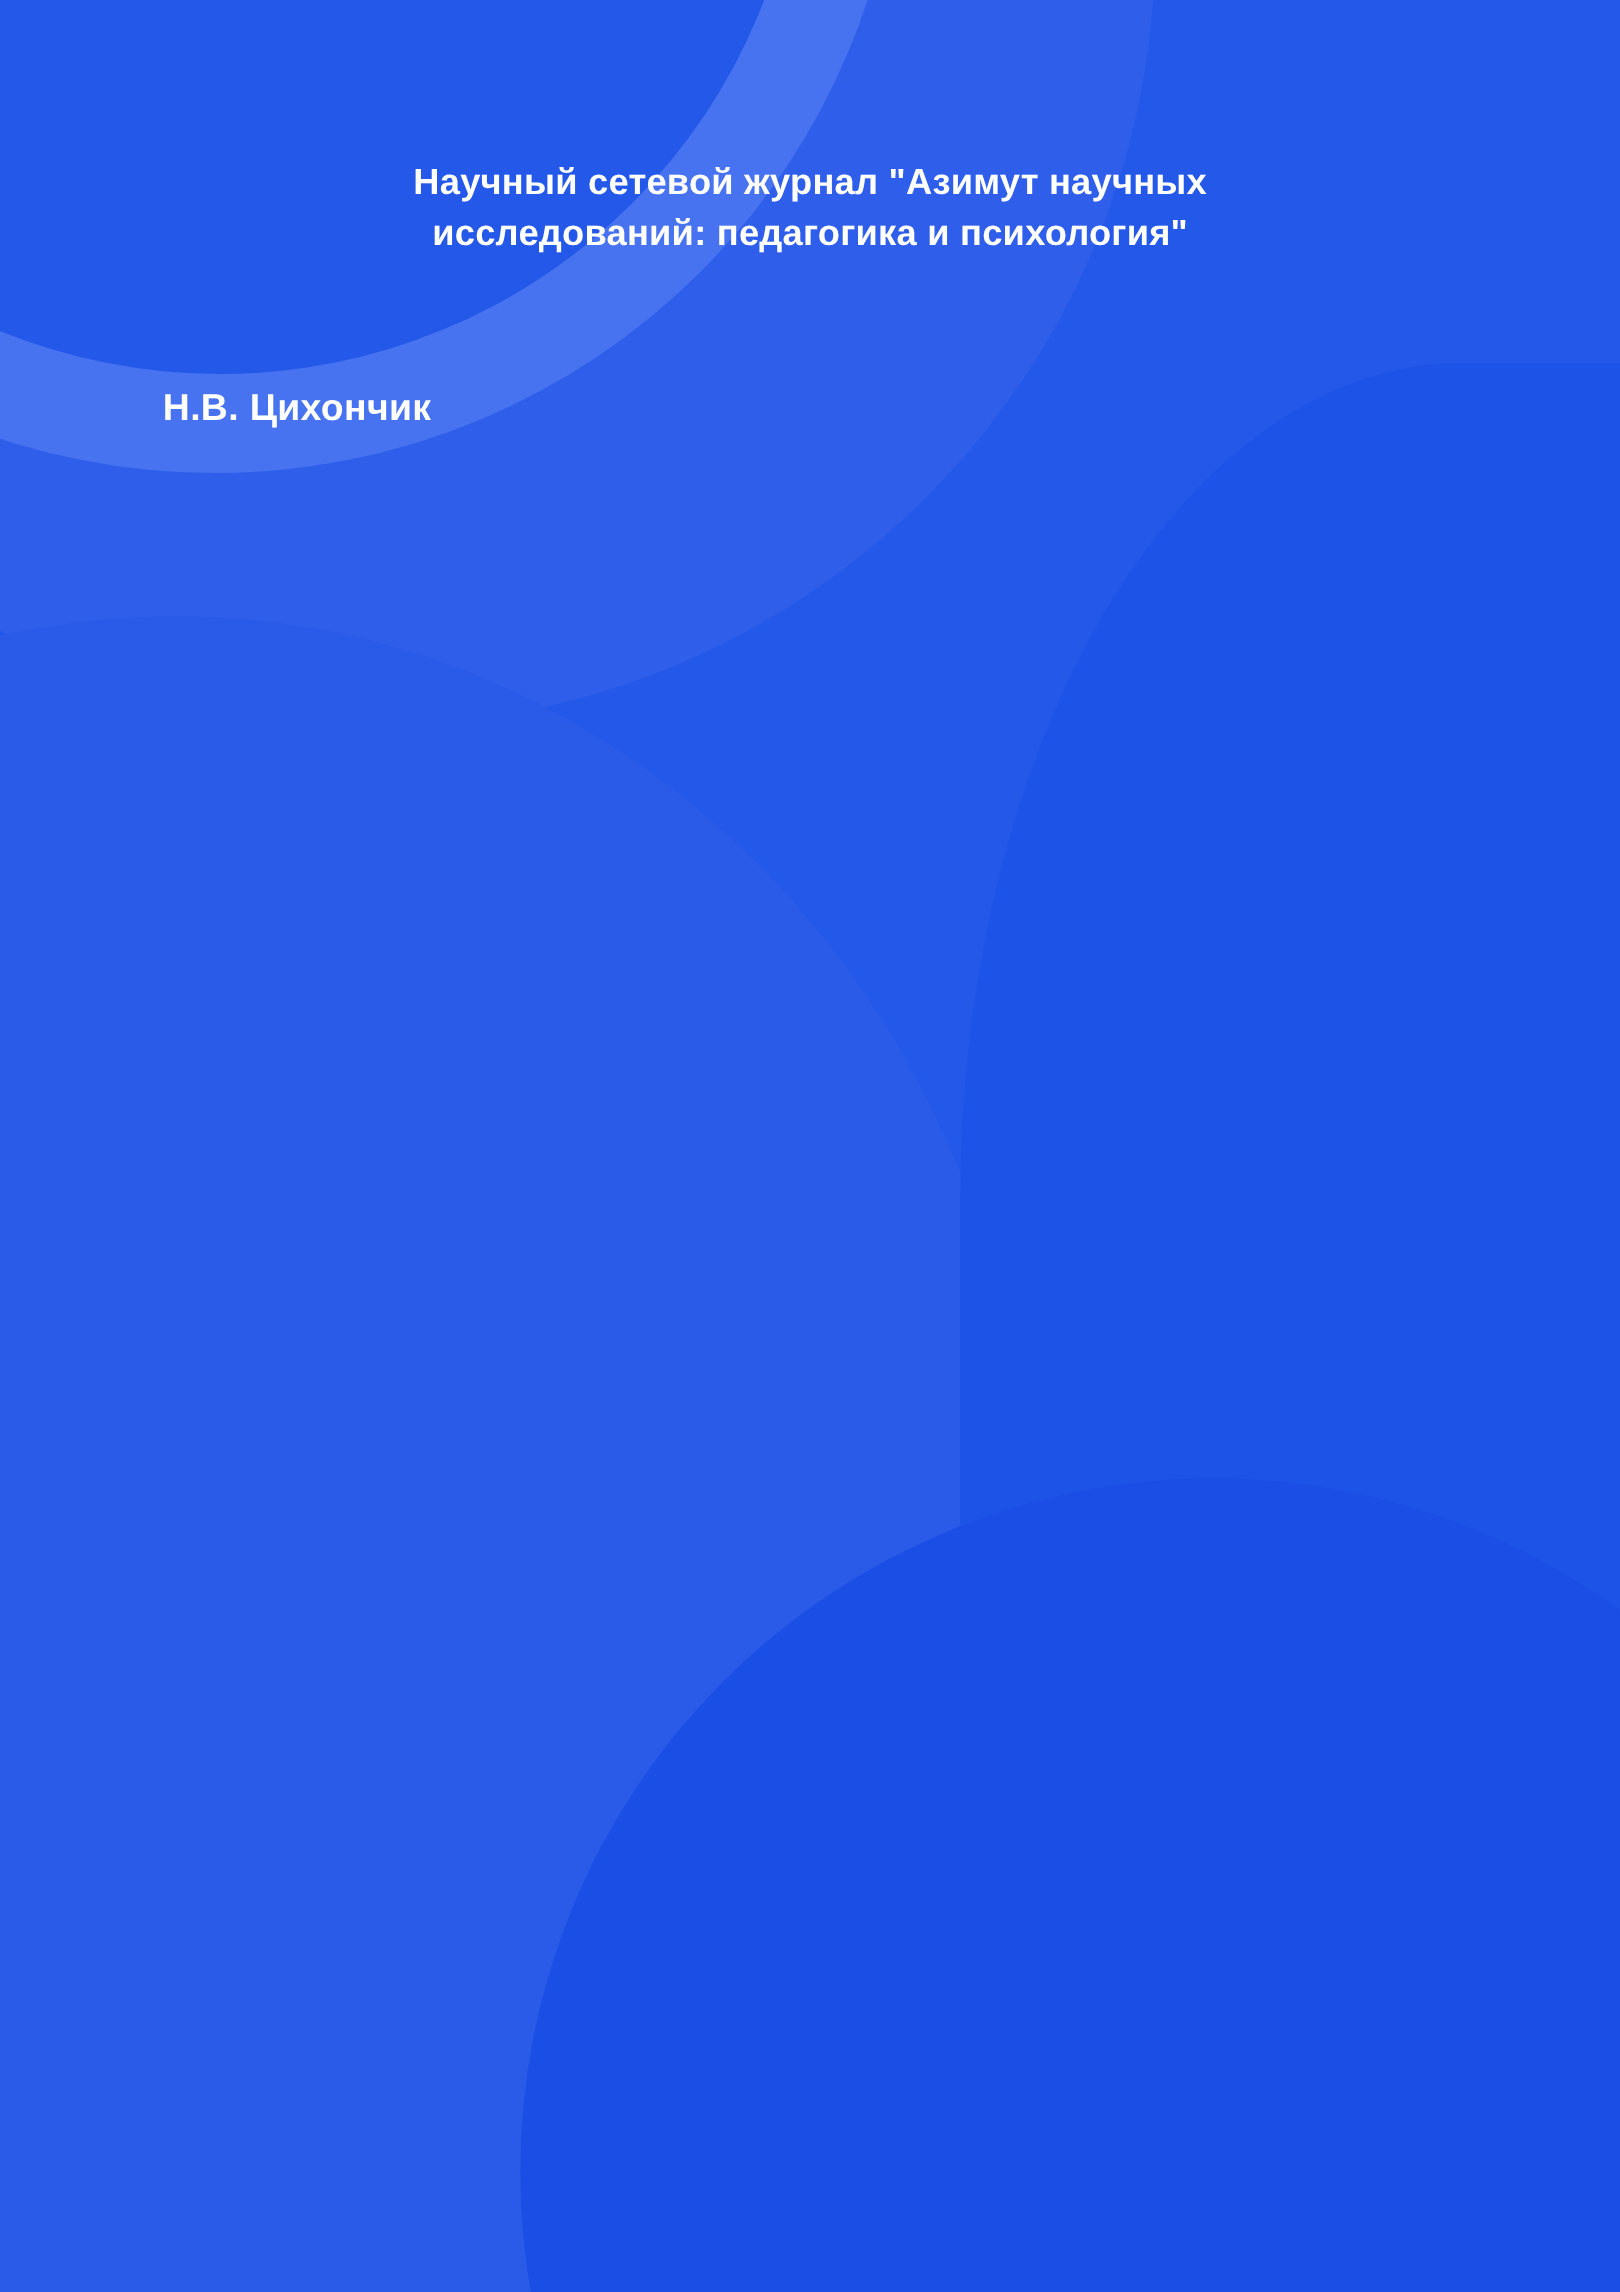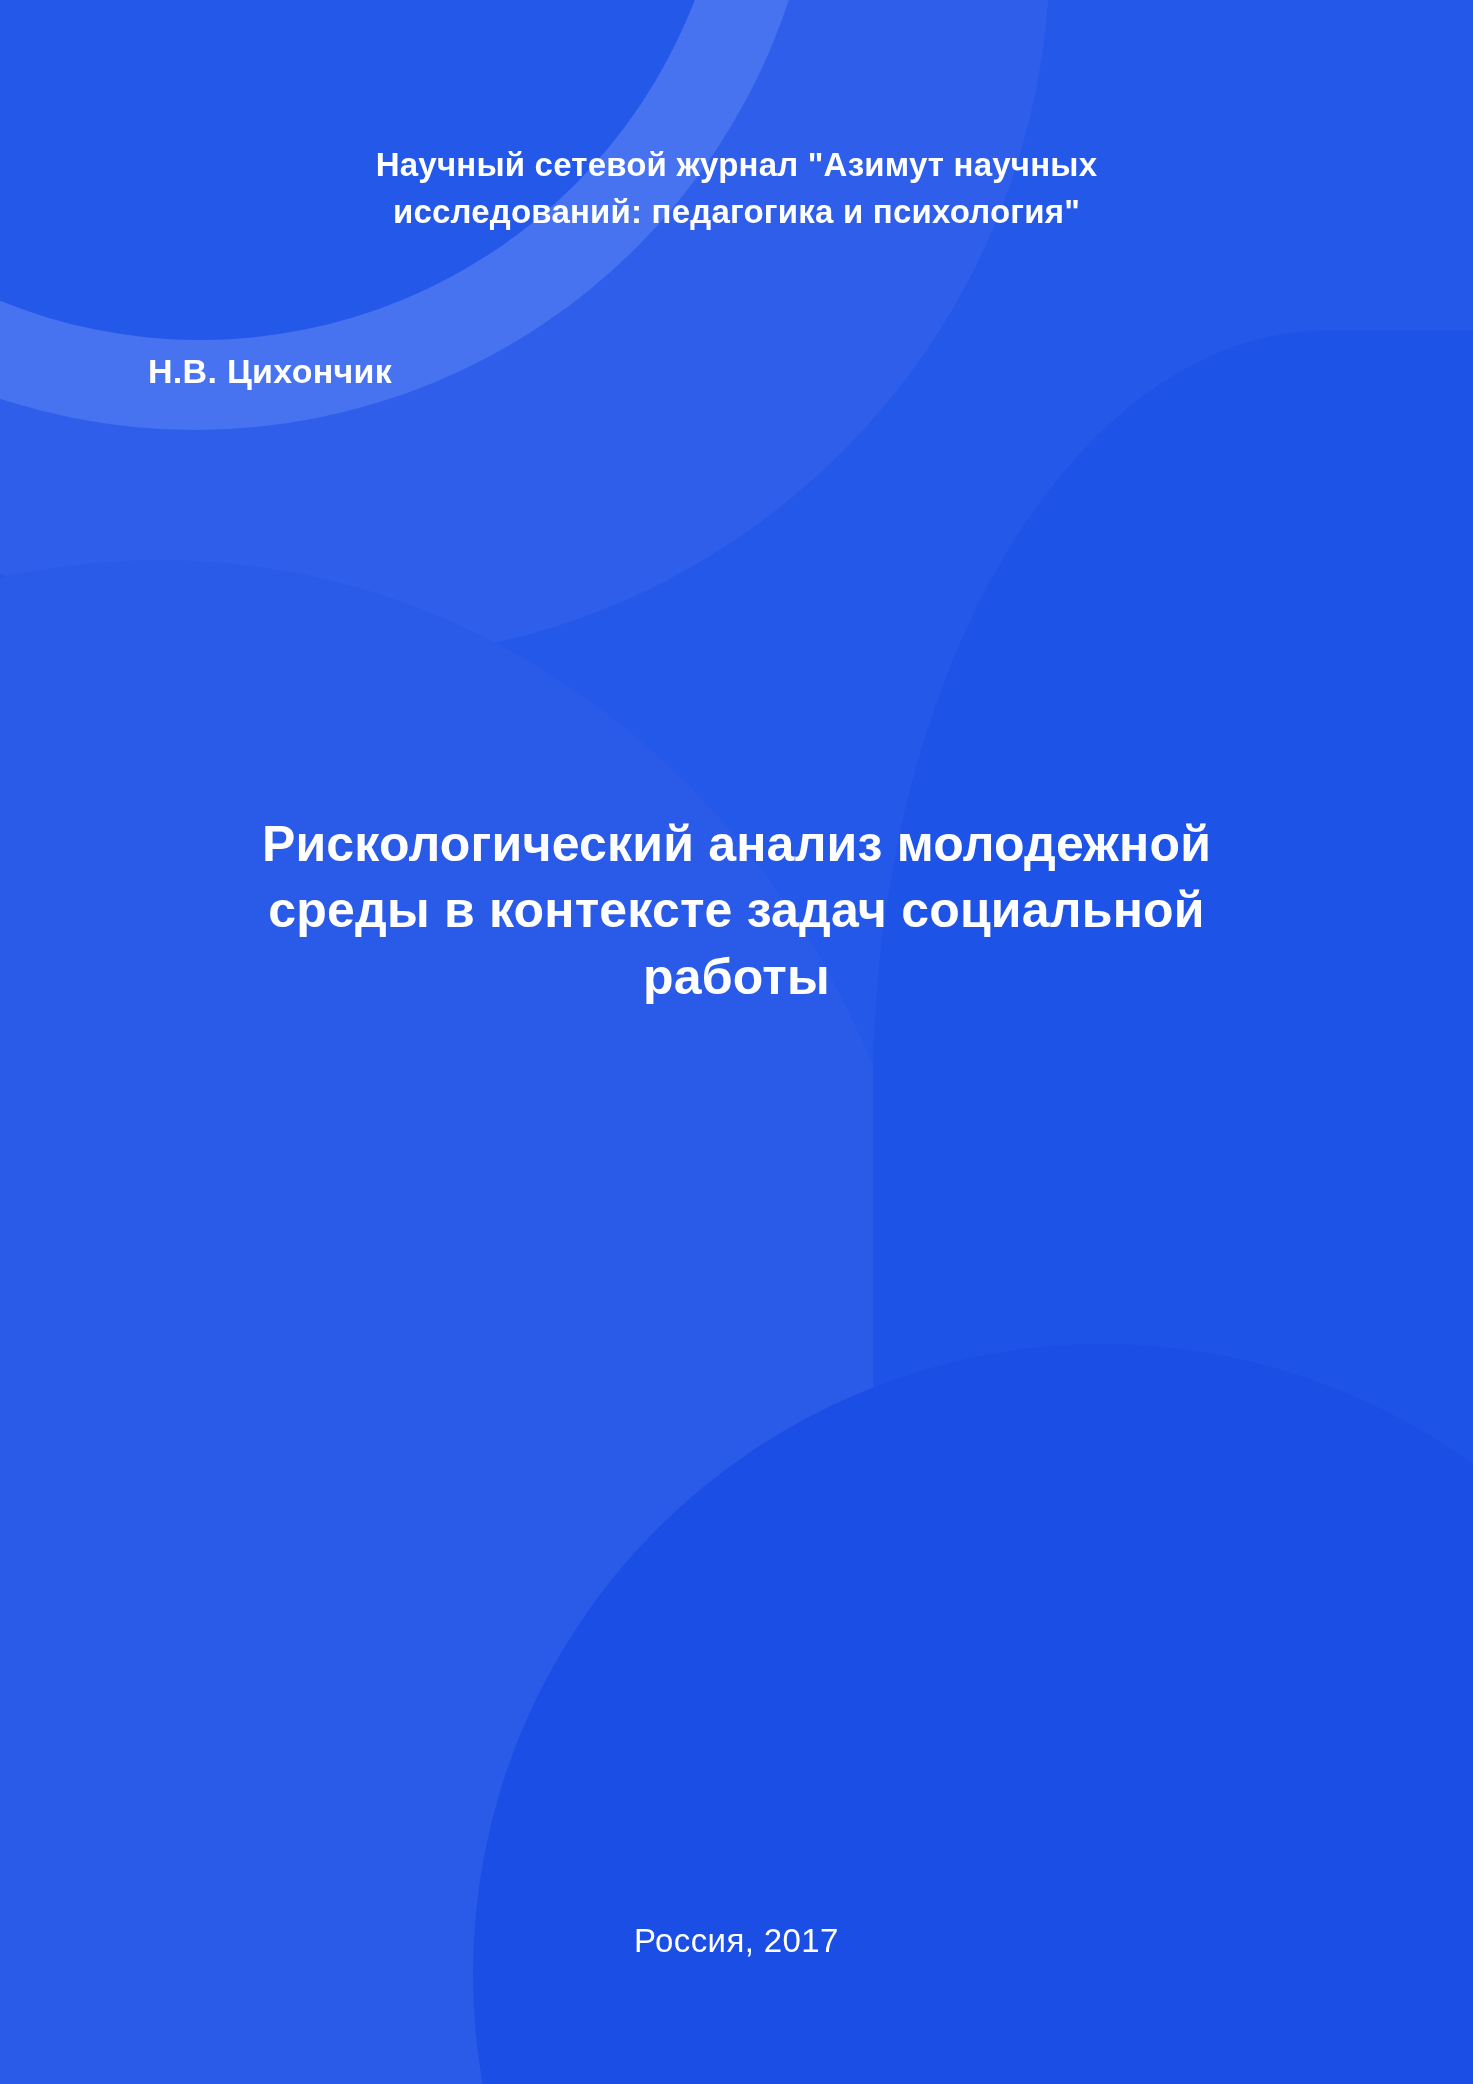--- a/index.html
+++ b/index.html
@@ -180,20 +180,18 @@
   <div class="deco deco-bottomleft"></div>
   <div class="deco deco-right"></div>
   <div class="deco deco-bottomright"></div>
 
   <div class="content">
 
     <div class="journal">Научный сетевой журнал "Азимут научных исследований: педагогика и психология"</div>
 
     <div class="author">Н.В. Цихончик</div>
 
-    <div class="title">Рискологический анализ молодежной среды в контексте задач социальной работы</div>
 
     <div class="spacer"></div>
 
-    <div class="place">Россия, 2017</div>
 
   </div>
 </div>
 
 </body></html>

